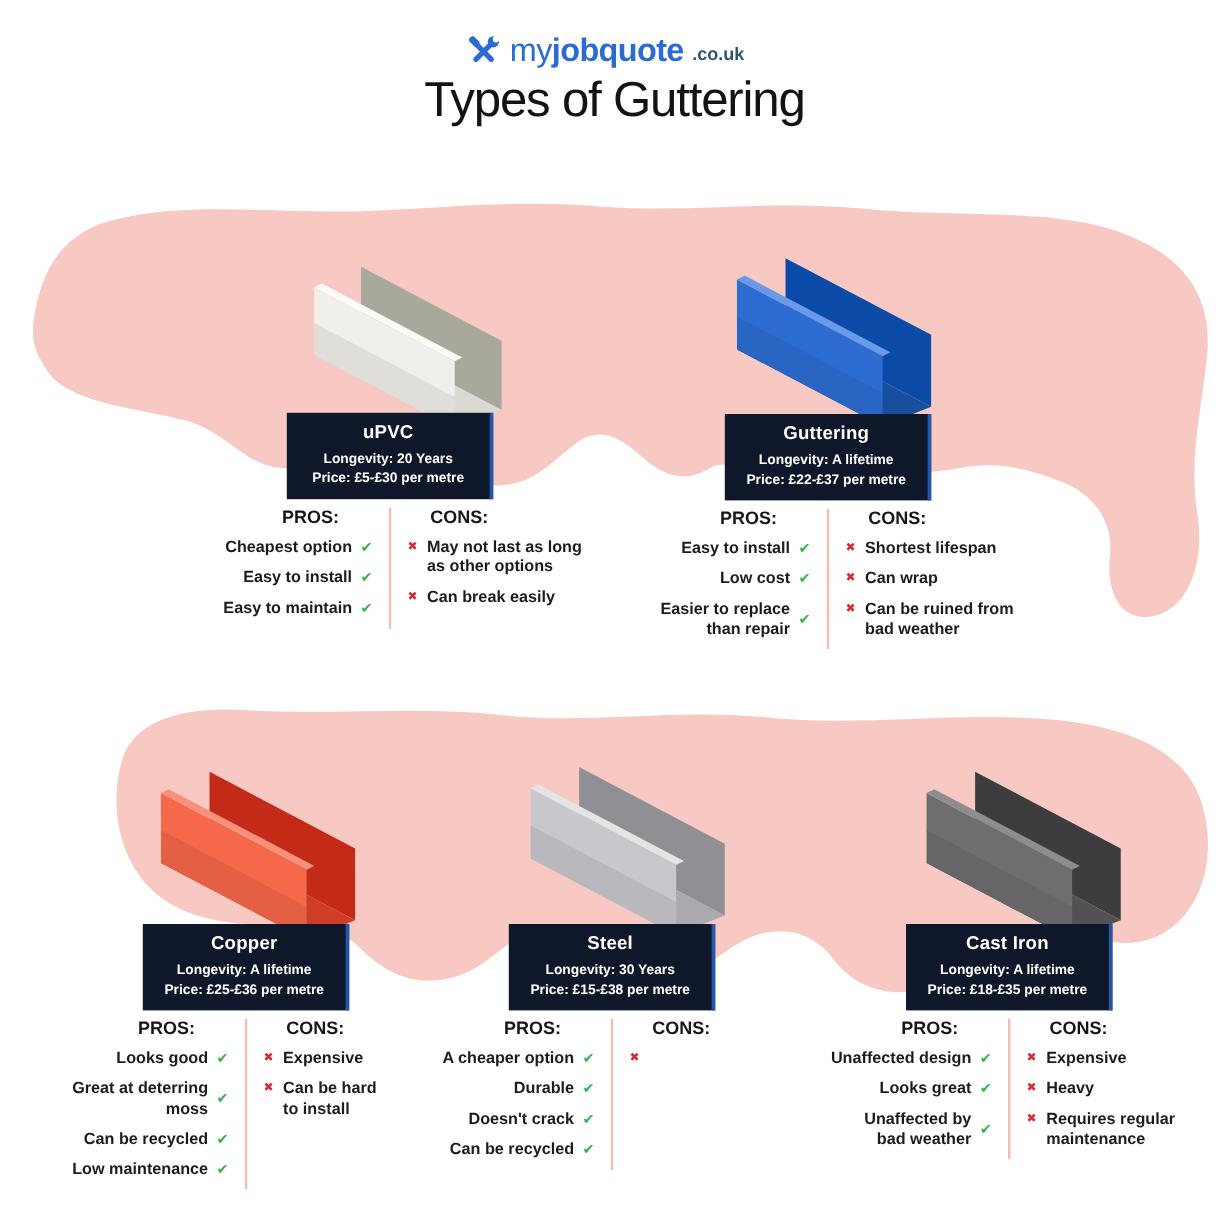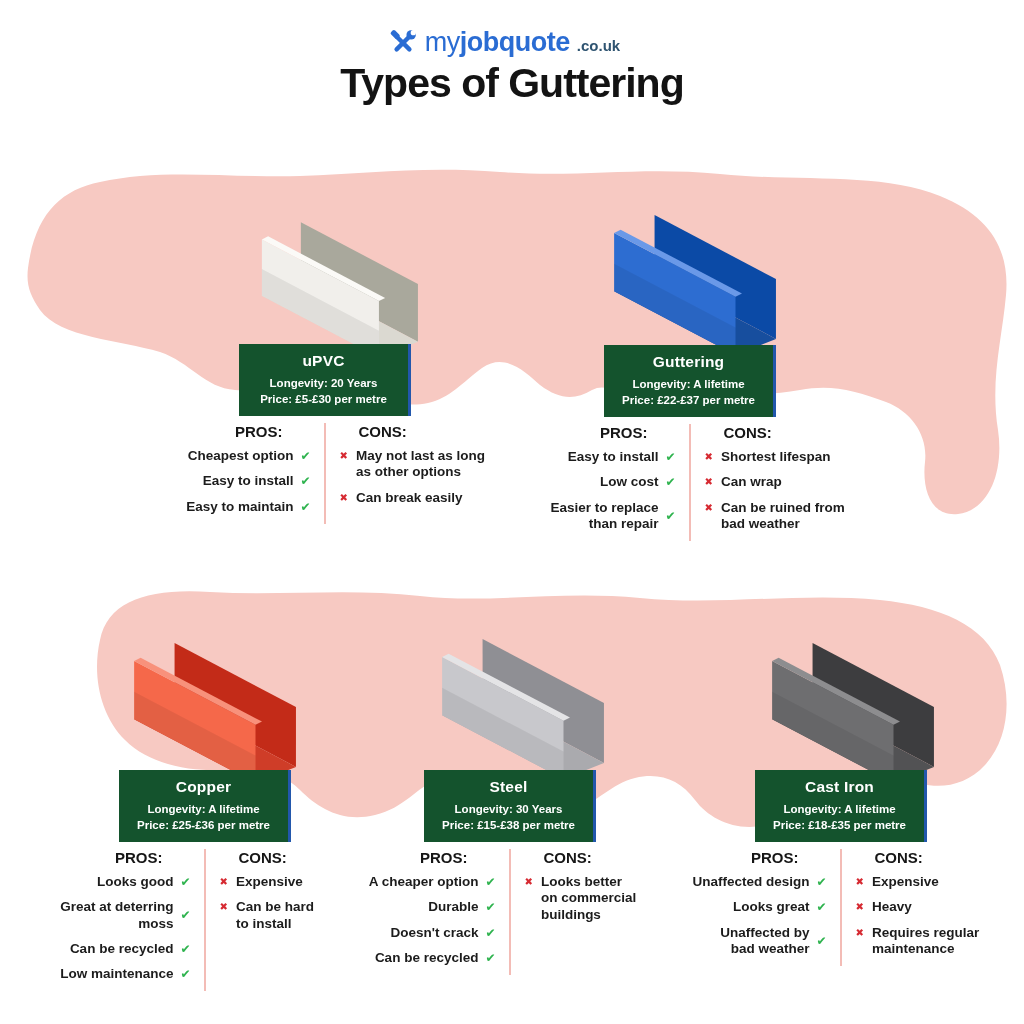--- a/index.html
+++ b/index.html
@@ -5,28 +5,28 @@
   html,body{margin:0;padding:0;background:#ffffff;}
   .canvas{
     position:relative;width:1024px;height:1024px;overflow:hidden;background:#fff;
     font-family:"Liberation Sans","DejaVu Sans",sans-serif;color:#1c1c1c;
   }
   
   .logo-row{position:absolute;top:27px;left:0;right:16px;display:flex;justify-content:center;align-items:center;gap:7px;}
   .logo-text{font-size:27px;letter-spacing:-0.5px;color:#2a6cd3;font-weight:400;}
   .logo-text b{font-weight:800;}
   .logo-tld{font-size:15px;font-weight:800;color:#2f5471;position:relative;top:3px;}
-  .page-title{position:absolute;top:60px;left:0;right:0;text-align:center;font-size:41px;font-weight:700;letter-spacing:-1px;color:#131313;}
+  .page-title{position:absolute;top:60px;left:0;right:0;text-align:center;font-size:41px;font-weight:400;letter-spacing:-1px;color:#131313;}
   
   .blob-layer{position:absolute;left:0;top:0;width:1024px;height:1024px;}
   
   .gutter{position:absolute;}
   
   .card{position:absolute;}
-  .info-box{width:172px;margin:0 auto;background:#14532d;border-right:3px solid #2257ac;color:#fff;text-align:center;padding:8px 2px 9px 2px;box-sizing:border-box;}
+  .info-box{width:172px;margin:0 auto;background:#0f172a;border-right:3px solid #2257ac;color:#fff;text-align:center;padding:8px 2px 9px 2px;box-sizing:border-box;}
   .box-name{font-size:15.5px;font-weight:800;margin-bottom:5px;letter-spacing:.2px;}
   .box-line{font-size:11.5px;font-weight:700;line-height:1.4;}
   .cols{display:flex;margin-top:7px;}
   .pros-col{flex:1;display:flex;flex-direction:column;align-items:flex-end;padding-right:13px;}
   .cons-col{flex:1;padding-left:14px;}
   .col-header{font-size:15px;font-weight:800;color:#161616;margin-bottom:8px;}
   .pros-col .col-header{align-self:flex-end;margin-right:28px;}
   .cons-col .col-header{margin-left:19px;}
   .divider{width:2px;background:#f3bcb6;}
   .pro-item{display:flex;justify-content:flex-end;align-items:center;gap:7px;margin-bottom:9px;
@@ -192,23 +192,21 @@
       <div class="pros-col">
         <div class="col-header">PROS:</div>
         <div class="pro-item"><span>A cheaper option</span><span class="check">✔</span></div>
         <div class="pro-item"><span>Durable</span><span class="check">✔</span></div>
         <div class="pro-item"><span>Doesn't crack</span><span class="check">✔</span></div>
         <div class="pro-item"><span>Can be recycled</span><span class="check">✔</span></div>
       </div>
       <div class="divider"></div>
       <div class="cons-col">
         <div class="col-header">CONS:</div>
-        <div class="con-item"><span class="cross">✖</span><span>Looks better
-on commercial
-buildings</span></div>
+        <div class="con-item"><span class="cross">✖</span></div>
       </div>
     </div>
   </div>
 
   <div class="card" style="left:676px;top:770px;width:330px">
     <div class="info-box">
       <div class="box-name">Cast Iron</div>
       <div class="box-line">Longevity: A lifetime</div>
       <div class="box-line">Price: £18-£35 per metre</div>
     </div>

